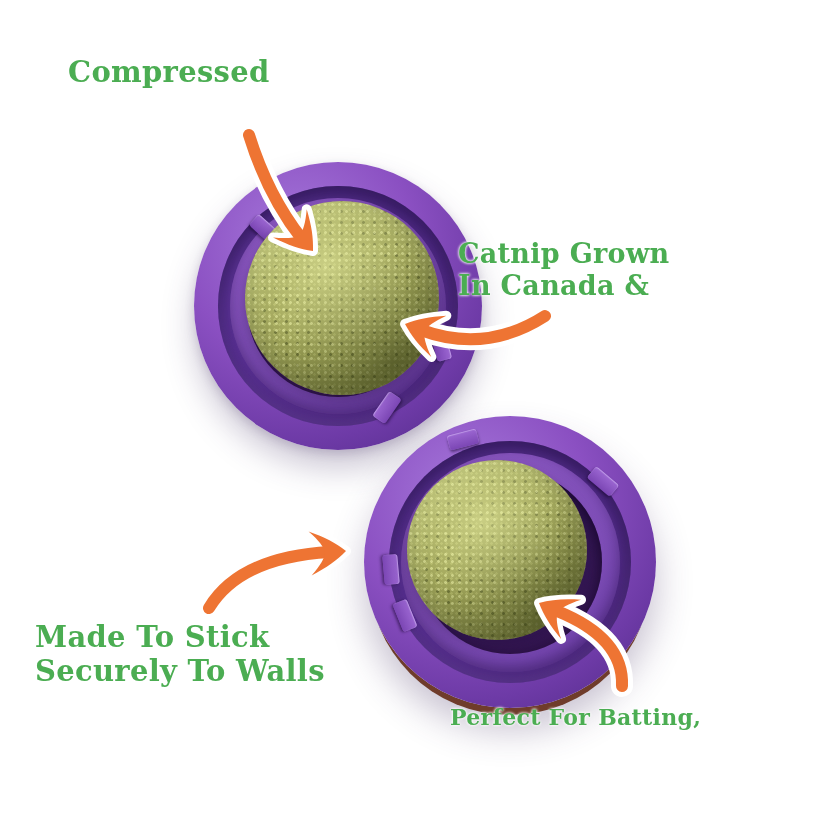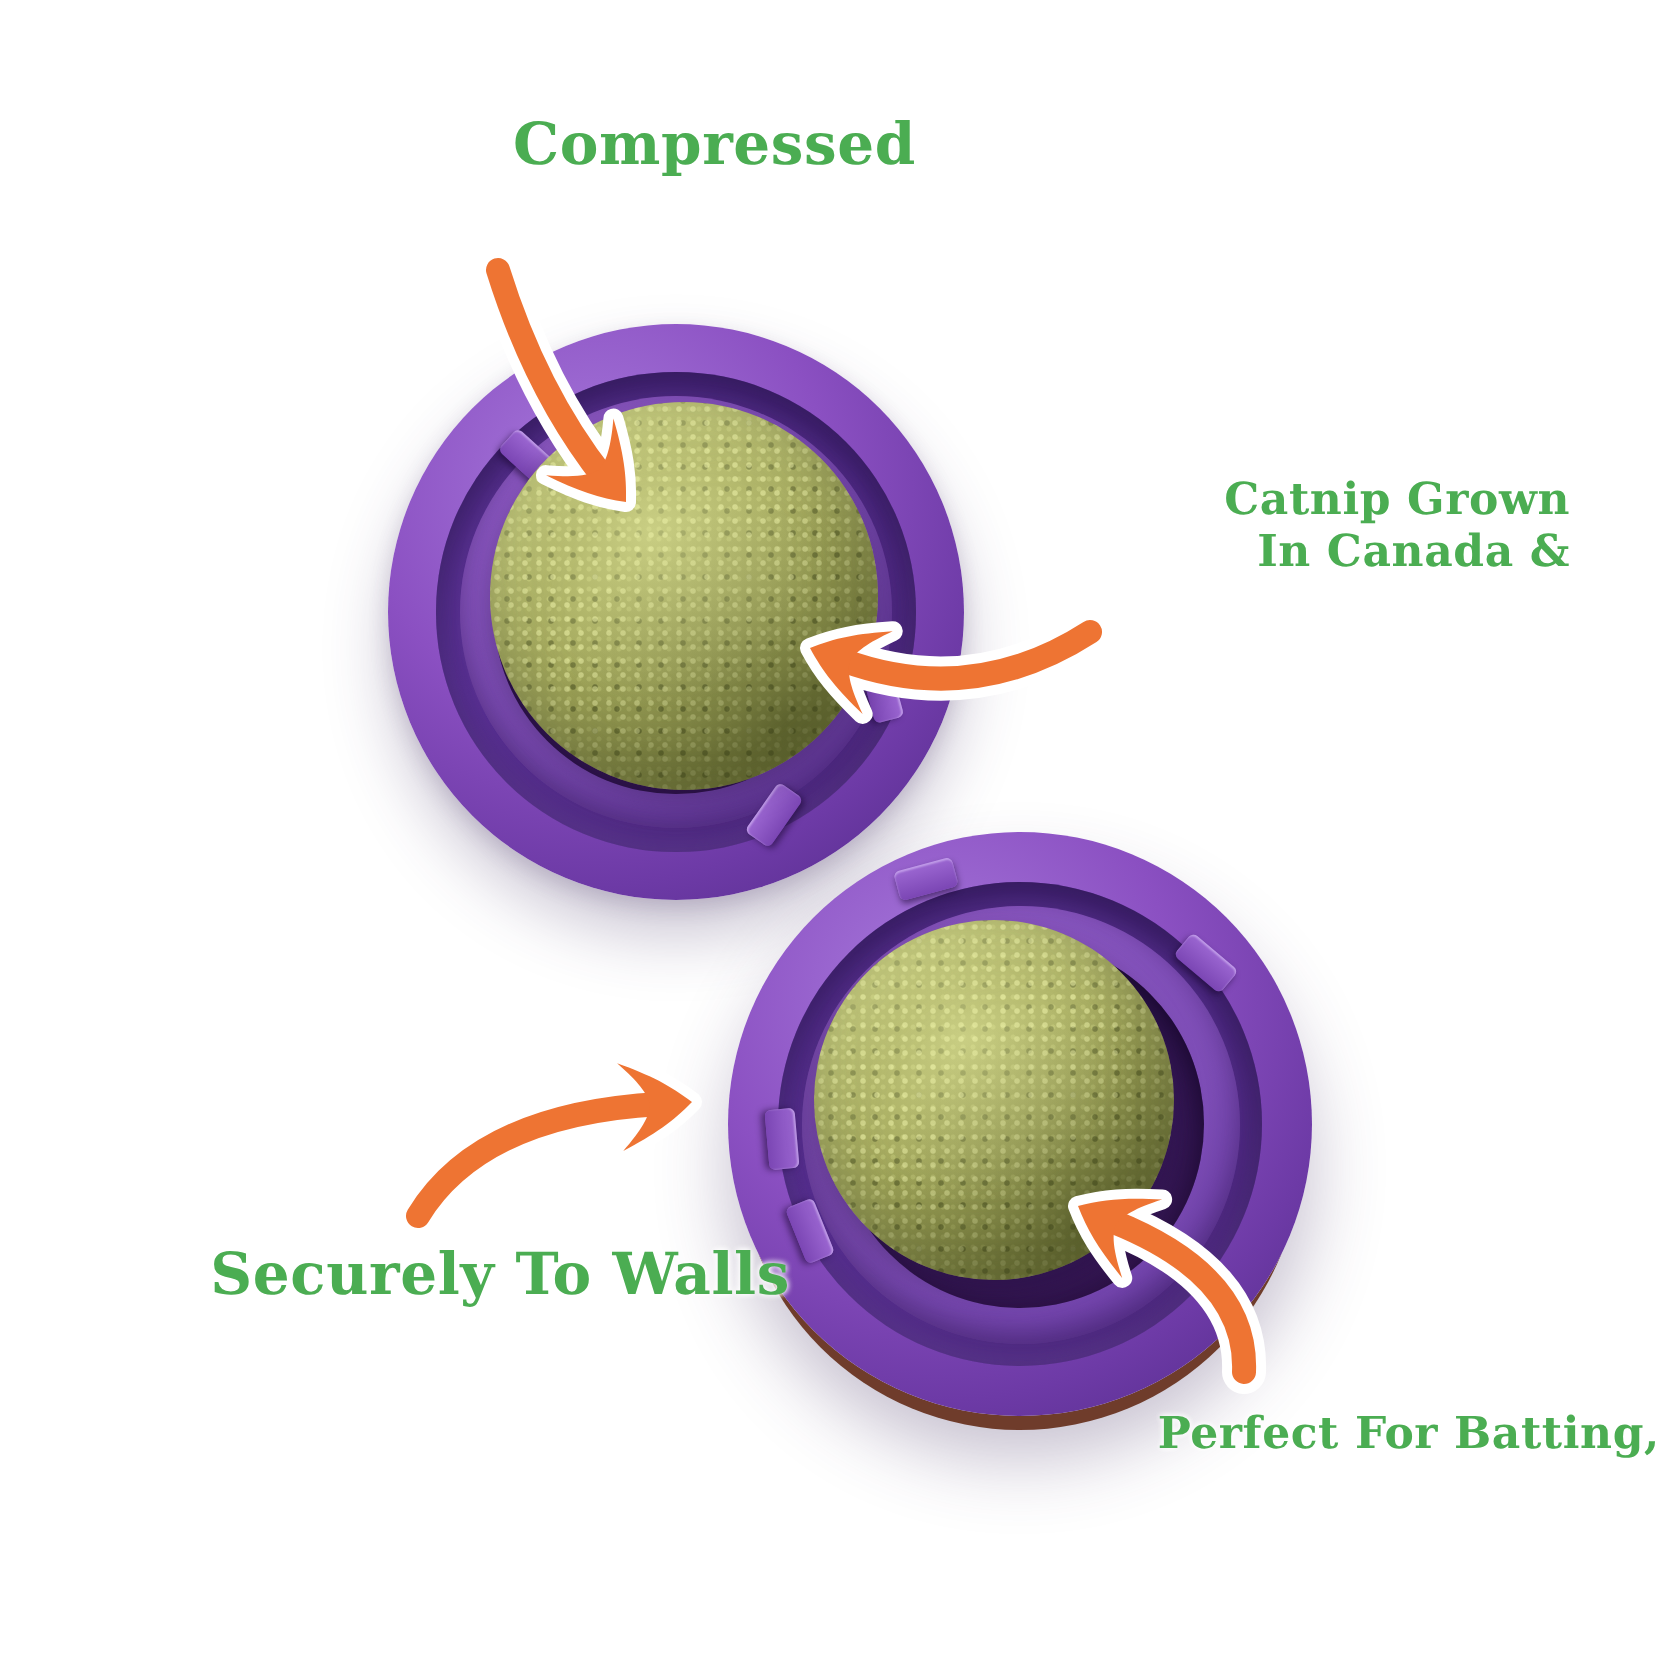--- a/index.html
+++ b/index.html
@@ -78,27 +78,27 @@
 
   
   #arrows{position:absolute;inset:0;z-index:5;pointer-events:none;}
   .shaft-outline{fill:none;stroke:var(--arrow-outline);stroke-width:22;stroke-linecap:round;}
   .shaft{fill:none;stroke:var(--arrow-orange);stroke-width:12;stroke-linecap:round;}
   .head-outline{fill:var(--arrow-outline);stroke:var(--arrow-outline);stroke-width:10;stroke-linejoin:round;}
   .head{fill:var(--arrow-orange);}
 
   
   .callout{
-    position:absolute;z-index:6;text-align:right;
+    position:absolute;z-index:6;text-align:left;
     color:var(--text-green);font-weight:700;letter-spacing:.3px;
     text-shadow:0 0 3px #fff, 0 0 3px #fff;
   }
   .callout span{display:block;}
   #callout-top{left:68px;top:56px;width:390px;font-size:29px;line-height:1.14;}
-  #callout-right{left:485px;top:238px;width:300px;font-size:22px;line-height:1.18;}
+  #callout-right{left:458px;top:238px;width:300px;font-size:27px;line-height:1.18;}
   #callout-left{left:35px;top:620px;width:360px;font-size:29px;line-height:1.18;}
   #callout-bottom{left:450px;top:705px;width:380px;font-size:22px;line-height:1.18;}
 </style>
 </head>
 <body>
 
 <div class="canvas">
 
   <div class="product" id="product-top">
     <div class="mount"></div>
@@ -151,19 +151,20 @@
   </svg>
 
   <div class="callout" id="callout-top">
     <span>Compressed</span>
   </div>
   <div class="callout" id="callout-right">
     <span>Catnip Grown</span>
     <span>In Canada &amp;</span>
   </div>
   <div class="callout" id="callout-left">
+    <span>Made To Stick</span>
     <span>Securely To Walls</span>
   </div>
   <div class="callout" id="callout-bottom">
     <span>Perfect For Batting,</span>
   </div>
 
 </div>
 
 </body></html>

